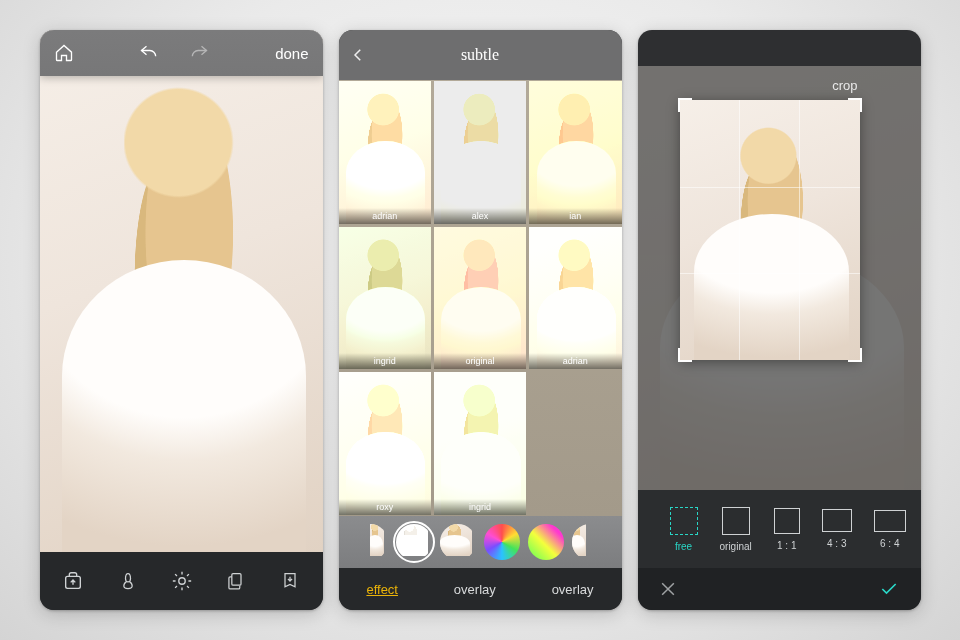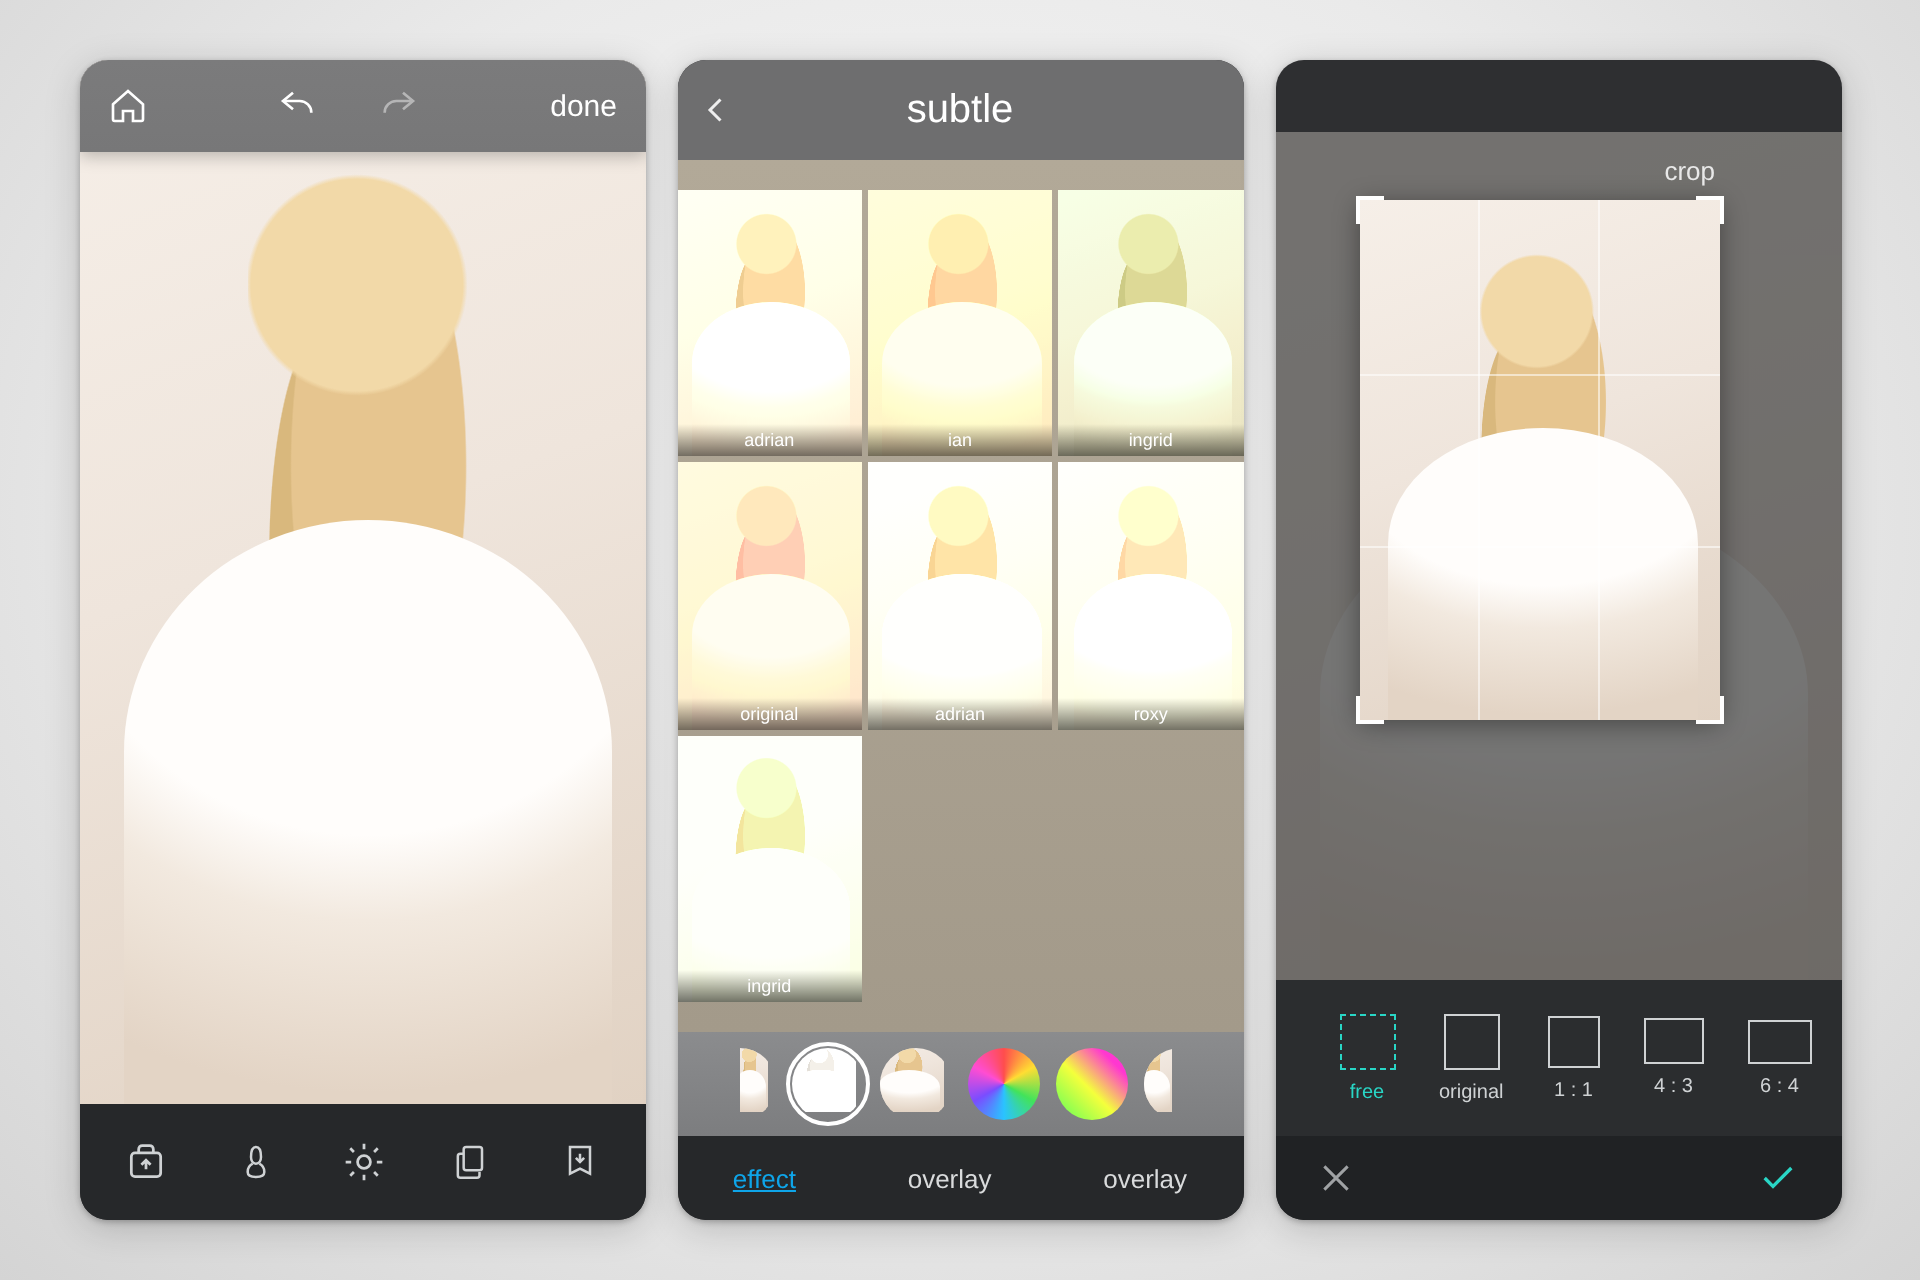--- a/index.html
+++ b/index.html
@@ -51,27 +51,27 @@
   .s1-bottom{
     height:58px;background:#26282a;display:flex;justify-content:space-around;align-items:center;
     padding:0 6px;
   }
   .s1-bottom .tool{color:#cfd2d4;}
   svg{display:block;}
 
   
   .s2-top{
     height:50px;background:#6e6e6f;color:#fff;display:flex;align-items:center;
-    justify-content:center;position:relative;font-size:20px;font-weight:300;
+    justify-content:center;position:relative;font-size:16px;font-weight:300;font-family:Liberation Serif, serif;
   }
   .s2-top .back{position:absolute;left:10px;color:#e6e6e6;}
   .s2-grid{
     flex:1;background:linear-gradient(#b2a998,#a39a8a);display:grid;
     grid-template-columns:repeat(3,1fr);grid-template-rows:repeat(3,1fr);
-    gap:3px;padding:15px 0;
+    gap:3px;padding:1px 0;
   }
   .thumb{position:relative;overflow:hidden;}
   .thumb .portrait{position:absolute;inset:0;}
   .thumb .lbl{
     position:absolute;left:0;right:0;bottom:0;height:16px;
     background:linear-gradient(transparent,rgba(0,0,0,.55));
     color:#fff;font-size:9px;text-align:center;line-height:16px;
   }
   .s2-circles{
     height:52px;background:linear-gradient(#8b8c8e,#7c7d7f);
@@ -81,21 +81,21 @@
   .circ.sel{outline:2px solid #fff;outline-offset:1px;}
   .circ .portrait{position:absolute;inset:-4px;}
   .circ.edge{width:18px;flex:0 0 18px;border-radius:0 18px 18px 0/0 18px 18px 0;}
   .circ.edge.r{border-radius:18px 0 0 18px/18px 0 0 18px;}
   .circ.rainbow{background:conic-gradient(#ff4d4d,#ffdd33,#42e35a,#2ac3ff,#7a4dff,#ff4dd2,#ff4d4d);}
   .circ.neon{background:linear-gradient(45deg,#5bff5a,#f4ff3c 45%,#ff37d0 80%);}
   .s2-tabs{
     height:42px;background:#26282a;display:flex;align-items:center;justify-content:space-around;
     font-size:13px;color:#d9dbdc;
   }
-  .s2-tabs .active{color:#0ea5e9;text-decoration:underline;}
+  .s2-tabs .active{color:#eab308;text-decoration:underline;}
 
   
   .s3-canvas{flex:1;position:relative;background:#555;margin-top:36px;}
   .s3-bg{position:absolute;inset:0;opacity:.35;}
   .s3-bg .portrait{position:absolute;inset:0;filter:brightness(.7);}
   .crop{
     position:absolute;left:42px;top:34px;width:180px;height:260px;background:#fff;
     box-shadow:0 2px 12px rgba(0,0,0,.4);
   }
   .crop .portrait{position:absolute;inset:0;}
@@ -208,20 +208,24 @@
           <path d="M15 5l-7 7 7 7"></path>
         </svg>
     </span>
     <span>subtle</span>
   </div>
   <div class="s2-grid tiny">
     <div class="thumb t-adrian">
         <div class="portrait"></div>
         <div class="lbl">adrian</div>
       </div>
+    <div class="thumb t-alex">
+        <div class="portrait"></div>
+        <div class="lbl">alex</div>
+      </div>
     <div class="thumb t-ian">
         <div class="portrait"></div>
         <div class="lbl">ian</div>
       </div>
     <div class="thumb t-ingrid">
         <div class="portrait"></div>
         <div class="lbl">ingrid</div>
       </div>
     <div class="thumb t-merissa">
         <div class="portrait"></div>

